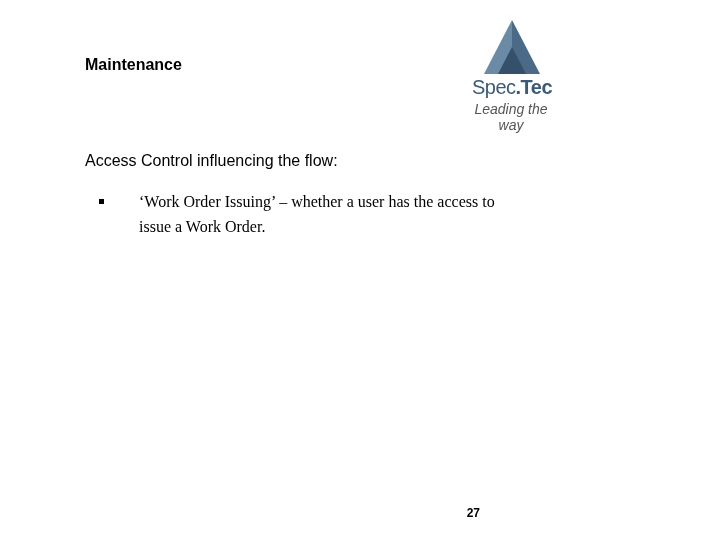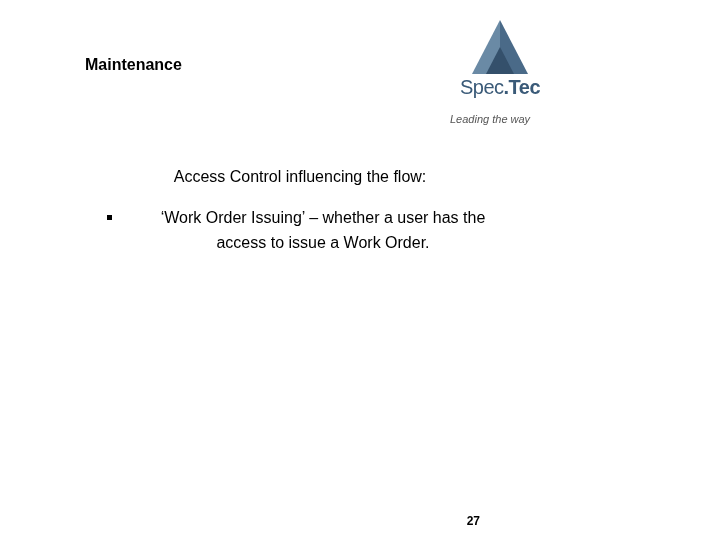--- a/index.html
+++ b/index.html
@@ -21,59 +21,59 @@
   .title {
     position: absolute;
     top: 56px;
     left: 85px;
     font-size: 16px;
     font-weight: bold;
   }
   .logo {
     position: absolute;
     top: 20px;
-    right: 30px;
+    right: 18px;
     width: 100px;
     text-align: center;
   }
   .logo svg {
     display: block;
     margin: 0 auto 2px auto;
   }
   .logo-text {
     font-size: 20px;
     color: #3a5a78;
     letter-spacing: -0.5px;
   }
   .logo-text .spec { font-weight: 300; }
   .logo-text .dot { font-weight: 700; color: #3a5a78; }
   .logo-text .tec { font-weight: 700; }
   .tagline {
-    font-size: 11px;
+    font-size: 14px;
     font-style: italic;
     color: #555;
-    text-align: left;
-    margin-top: 14px;
+    text-align: center;
+    margin-top: 2px;
     padding-right: 2px;
   }
   .content {
     position: absolute;
-    top: 168px;
+    top: 152px;
     left: 85px;
     right: 65px;
-    text-align: center;
   }
   .lead {
     font-size: 16px;
     margin-bottom: 20px;
   }
   .bullets {
     list-style: none;
     padding: 0;
-    margin: 16px;
+    margin: 8px;
+    font-family: Liberation Serif, serif;
   }
   .bullets li {
     position: relative;
     padding-left: 46px;
     font-size: 16px;
     line-height: 1.55;
     margin-bottom: 22px;
   }
   .bullets li.gap-before {
     margin-top: 42px;
@@ -89,21 +89,21 @@
   }
   .footer-left {
     position: absolute;
     bottom: 12px;
     left: 120px;
     font-size: 12px;
     font-weight: bold;
   }
   .footer-right {
     position: absolute;
-    bottom: 12px;
+    bottom: 20px;
     right: 100px;
     font-size: 12px;
     font-weight: bold;
   }
 </style>
 </head>
 <body>
 
 <div class="slide">
 

